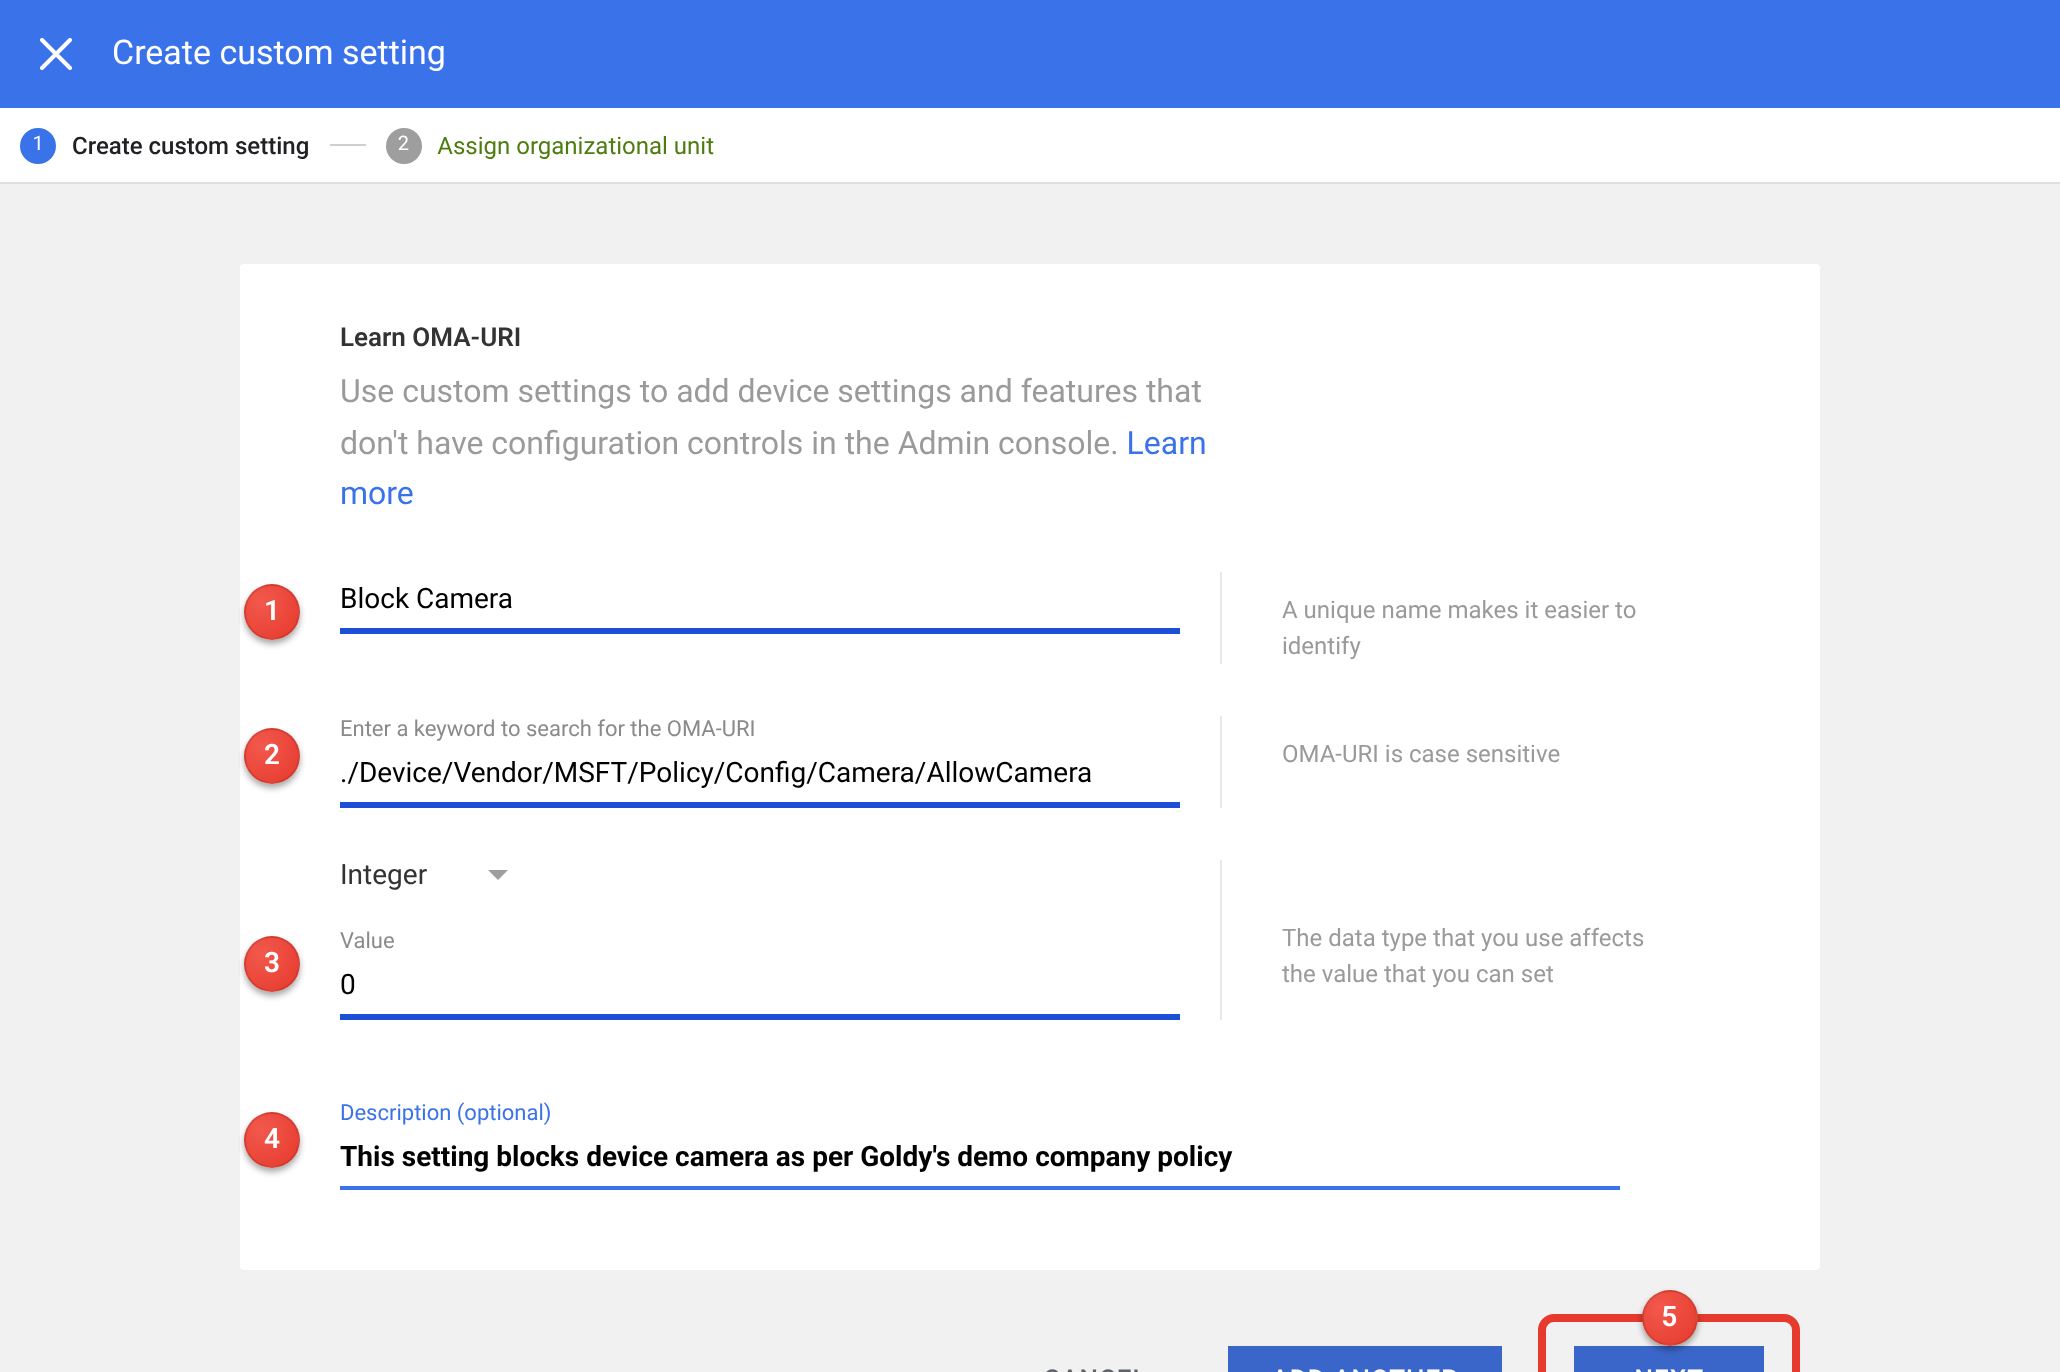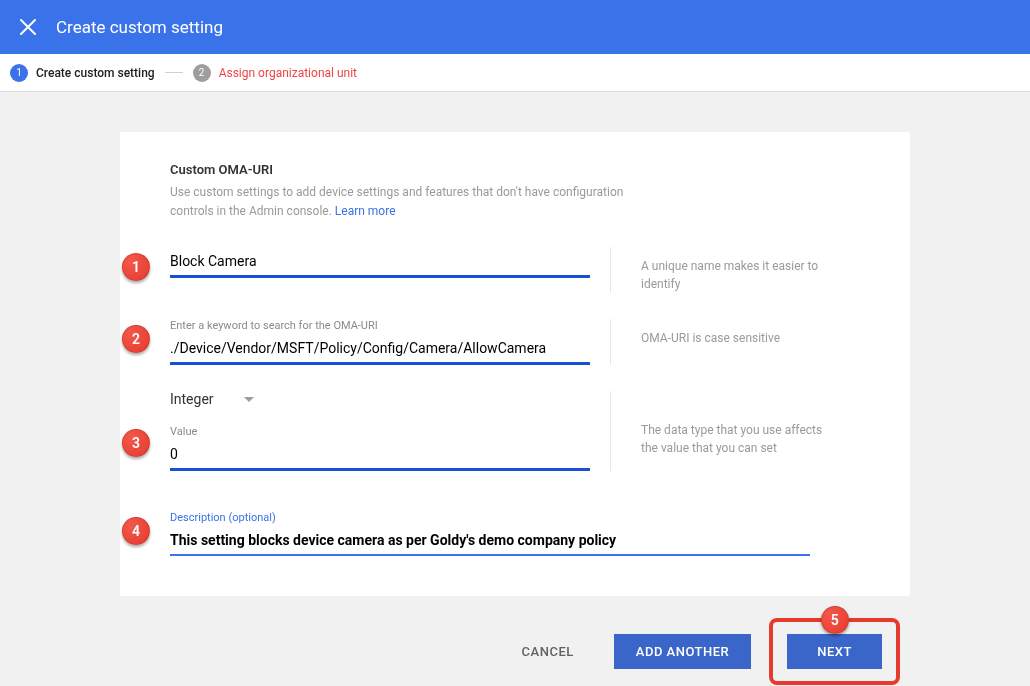--- a/index.html
+++ b/index.html
@@ -28,37 +28,37 @@
   }
   .step { display:flex; align-items:center; }
   .step-badge {
     width:18px; height:18px; border-radius:50%;
     display:flex; align-items:center; justify-content:center;
     font-size:10px; color:#fff; margin-right:8px;
   }
   .step-badge.active { background:#3a72e9; }
   .step-badge.inactive { background:#9e9e9e; }
   .step-text { color:#202124; font-weight:500; }
-  .step-text.inactive { color:#ef4444; font-weight:400; }
+  .step-text.inactive { color:#4d7c0f; font-weight:400; }
   .step-sep { width:18px; height:1px; background:#cfcfcf; margin: 0 10px; }
   .canvas {
     padding: 40px 0 20px 0;
     display:flex;
     flex-direction:column;
     align-items:center;
   }
   .card {
     background:#fff;
     width: 790px;
     border-radius:2px;
     padding: 30px 50px 40px 50px;
     position:relative;
   }
   .card-title { font-size:13px; font-weight:600; color:#333; margin-bottom:6px;}
-  .card-sub { font-size:12px; color:#9a9a9a; line-height:1.6; max-width:460px;}
+  .card-sub { font-size:16px; color:#9a9a9a; line-height:1.6; max-width:460px;}
   .card-sub a { color:#3a72e9; text-decoration:none; cursor:pointer;}
   .row {
     display:flex;
     margin-top: 26px;
   }
   .row .left { flex: 0 0 440px; }
   .row .right { flex:1; padding-left:30px; border-left:1px solid #e8e8e8; font-size:12px; color:#9a9a9a; display:flex; align-items:flex-start; padding-top:10px;}
   .row .right-inner { max-width: 200px; line-height:1.5;}
   .field-label { font-size:11px; color:#8a8a8a; margin-bottom:2px;}
   .field-label.focused { color:#3a72e9; }
@@ -147,21 +147,21 @@
   <div class="step-sep"></div>
   <div class="step">
     <div class="step-badge inactive">2</div>
     <div class="step-text inactive">Assign organizational unit</div>
   </div>
 </div>
 
 <div class="canvas">
   <div class="card">
 
-    <div class="card-title">Custom OMA-URI</div>
+    <div class="card-title">Learn OMA-URI</div>
     <div class="card-sub">
       <span>Use custom settings to add device settings and features that don't have configuration controls in the Admin console. </span>
       <a>Learn more</a>
     </div>
 
     <div class="row">
       <div class="left" style="position:relative;">
         <div class="anno" style="left:-48px; top:6px;">1</div>
         <input class="text-input" type="text" value="Block Camera" style="">
       </div>

